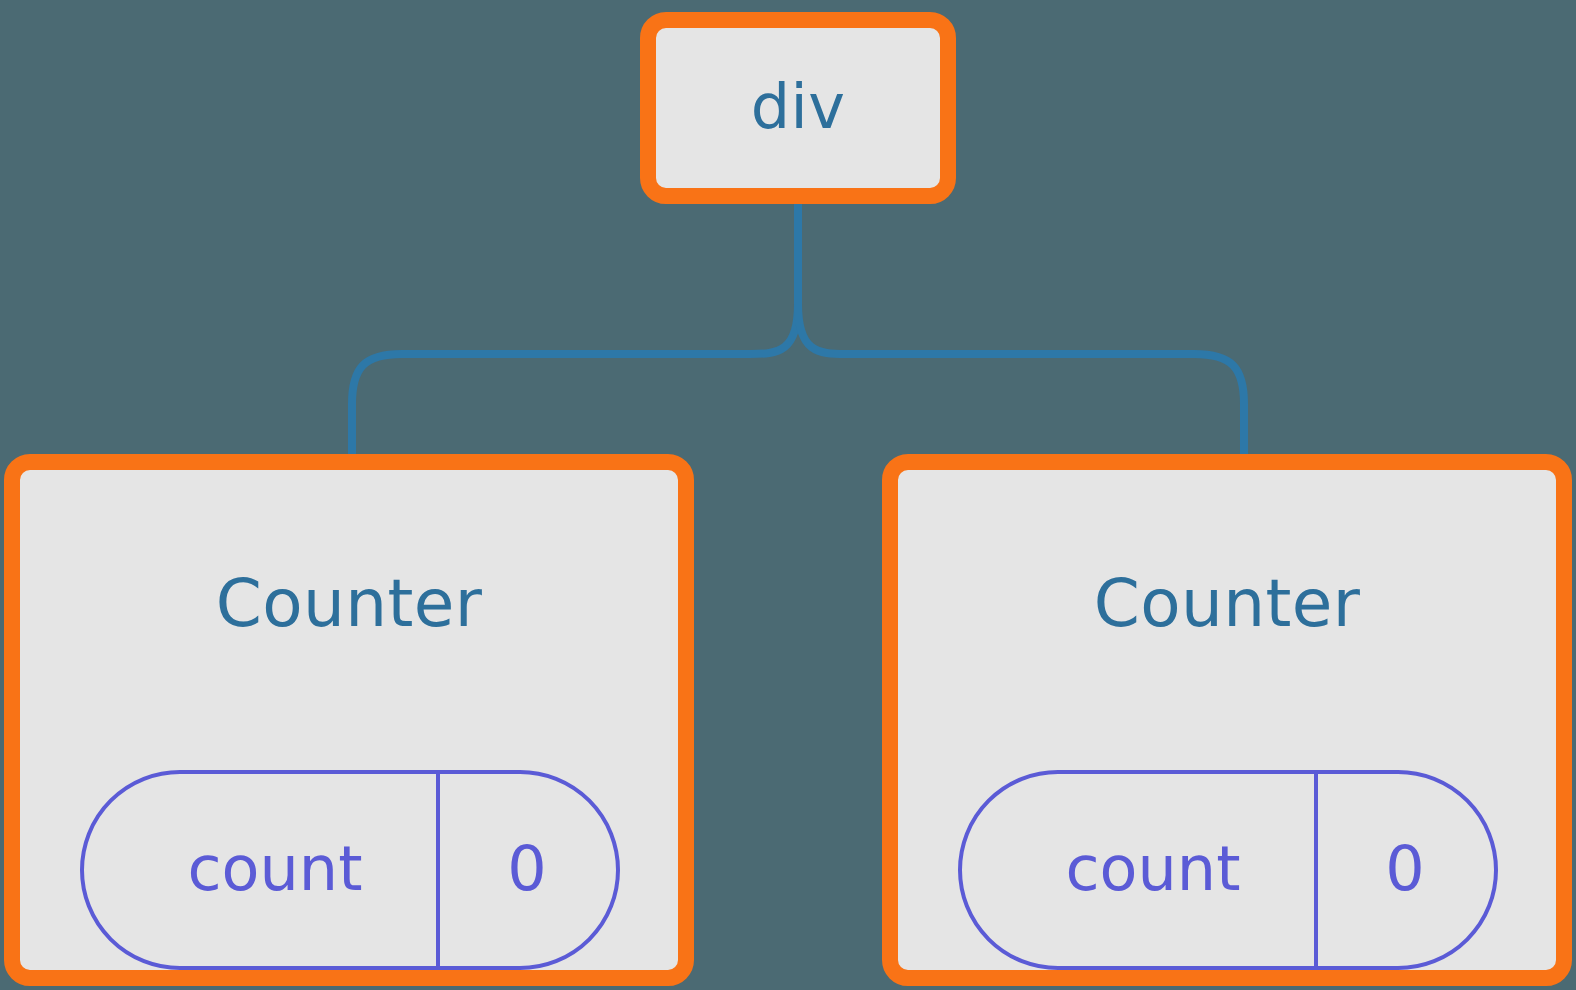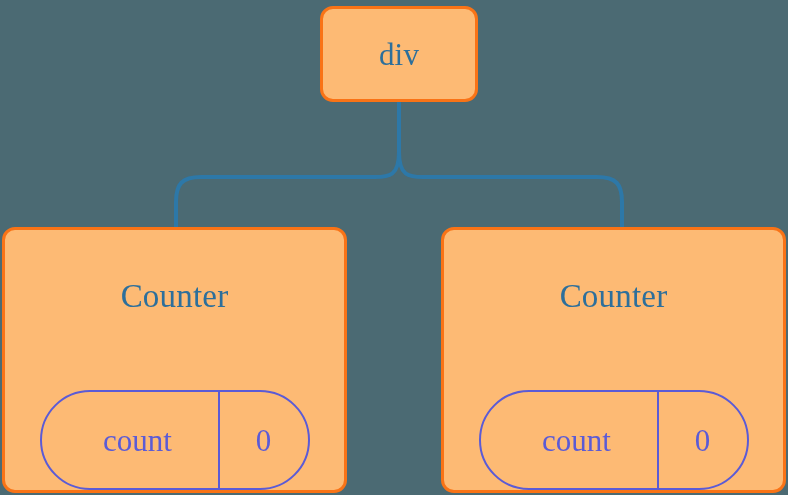--- a/index.html
+++ b/index.html
@@ -23,28 +23,27 @@
     top: 0;
     width: 788px;
     height: 495px;
     z-index: 1;
   }
 
   
   .node {
     position: absolute;
     z-index: 2;
-    background: #fdba74;
-    border: 3px solid #f97316;
+    background: #e5e5e5;
+    border: 8px solid #f97316;
     border-radius: 13px;
     box-sizing: border-box;
     display: flex;
     flex-direction: column;
     align-items: center;
-    font-family: Liberation Serif, serif;
   }
 
   .node-root {
     left: 320px;
     top: 6px;
     width: 158px;
     height: 96px;
     justify-content: center;
   }
 

